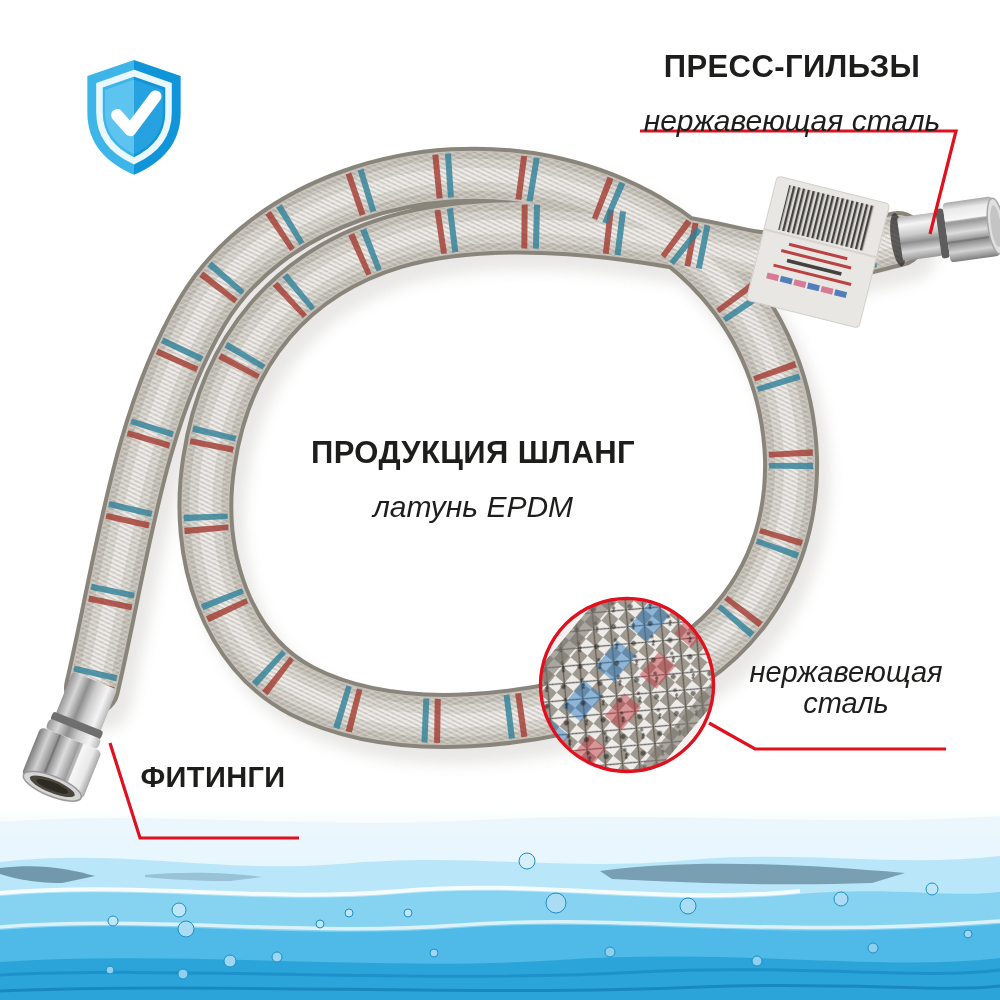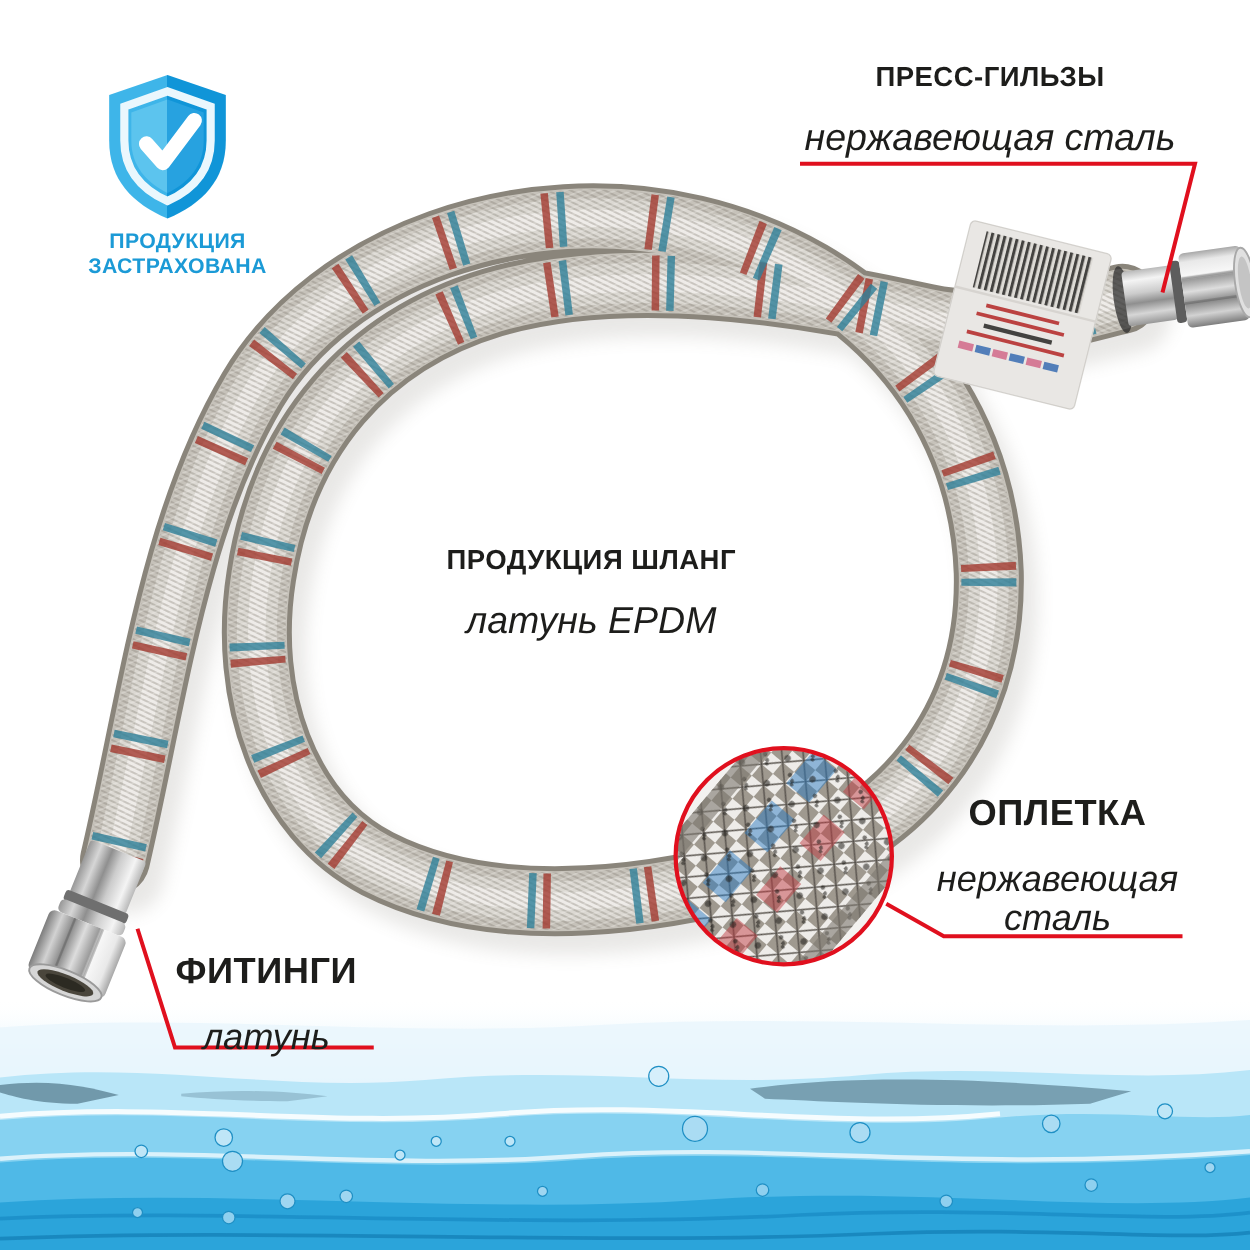--- a/index.html
+++ b/index.html
@@ -3,21 +3,21 @@
 <meta charset="utf-8">
 <style>
   html,body{margin:0;padding:0;background:#fff;}
   .stage{position:relative;width:1000px;height:1000px;background:#ffffff;overflow:hidden;
          font-family:"Liberation Sans", sans-serif;}
   svg.scene{position:absolute;left:0;top:0;width:1000px;height:1000px;display:block;}
   .badge-icon{position:absolute;left:78px;top:55px;width:112px;height:124px;}
   .badge-text{position:absolute;left:36px;top:183px;width:212px;text-align:center;
               color:#1b9ad6;font-weight:700;font-size:17px;line-height:1.2;letter-spacing:.3px;}
   .callout{position:absolute;text-align:center;color:#1d1d1b;}
-  .callout .t{font-weight:700;font-size:22px;line-height:1.1;letter-spacing:.4px;}
+  .callout .t{font-weight:700;font-size:31px;line-height:1.1;letter-spacing:.4px;}
   .callout .s{font-style:italic;font-size:30px;line-height:1.08;margin-top:21px;}
   .callout.small .t{font-size:29px;}
   .callout.small .s{font-size:29px;}
   .co-press{left:602px;top:50px;width:380px;}
   .co-inner{left:283px;top:436px;width:380px;}
   .co-braid{left:731px;top:636px;width:230px;}
   .co-fit{left:116px;top:762px;width:194px;}
 </style>
 </head>
 <body>
@@ -216,38 +216,32 @@
           <stop offset="0.5" stop-color="#5cc4ee"></stop>
         <stop offset="0.5" stop-color="#27a2e0"></stop>
           <stop offset="1" stop-color="#27a2e0"></stop>
       </linearGradient>
     </defs>
     <path d="M60 4 L110 21 V60 C110 94 90 114 60 127 C30 114 10 94 10 60 V21 Z" fill="url(#shieldSplit)"></path>
     <path d="M60 18 L97 31 V60 C97 86 82 102 60 112 C38 102 23 86 23 60 V31 Z" fill="none" stroke="#eaf7fd" stroke-width="7"></path>
     <path d="M60 25 L91 36 V60 C91 82 78 96 60 105 C42 96 29 82 29 60 V36 Z" fill="url(#shieldSplitIn)"></path>
     <path d="M42 63 L56 79 L83 43" fill="none" stroke="#ffffff" stroke-width="13" stroke-linecap="round" stroke-linejoin="round"></path>
   </svg>
-  <div class="badge-text">
-    <div>ПРОДУКЦИЯ</div>
-    <div>ЗАСТРАХОВАНА</div>
-  </div>
 
   <div class="callout co-press">
     <div class="t">ПРЕСС-ГИЛЬЗЫ</div>
     <div class="s">нержавеющая сталь</div>
   </div>
 
   <div class="callout co-inner">
     <div class="t">ПРОДУКЦИЯ ШЛАНГ</div>
     <div class="s">латунь EPDM</div>
   </div>
 
   <div class="callout small co-braid">
-    <div class="t">ОПЛЕТКА</div>
     <div class="s">нержавеющая сталь</div>
   </div>
 
   <div class="callout small co-fit">
     <div class="t">ФИТИНГИ</div>
-    <div class="s">латунь</div>
   </div>
 
 </div>
 
 </body></html>

